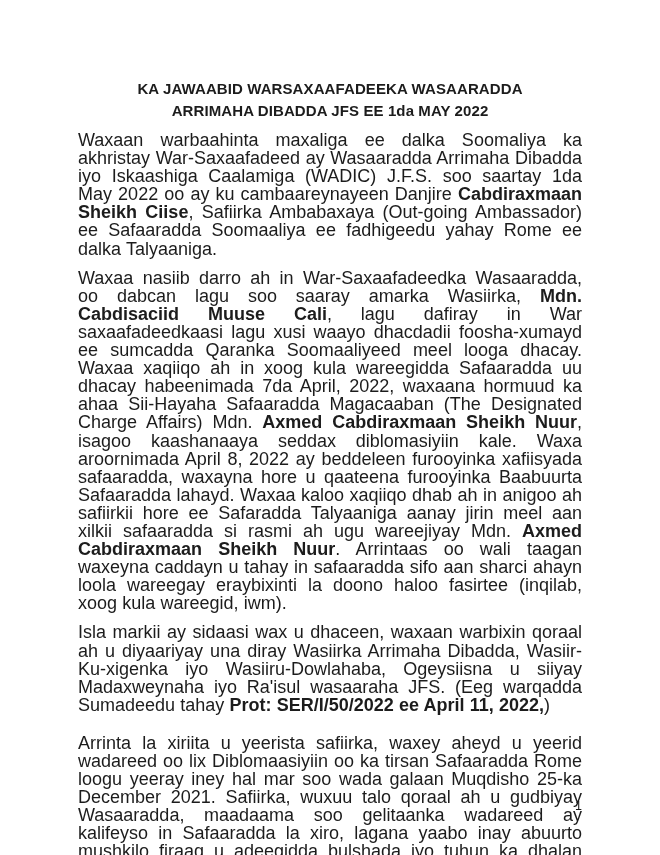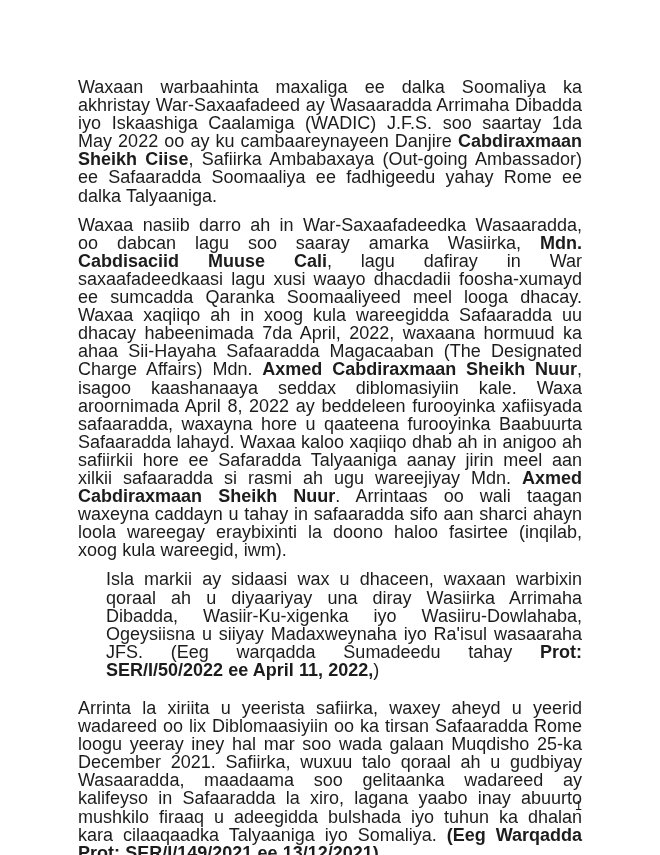--- a/index.html
+++ b/index.html
@@ -43,38 +43,41 @@
   .para {
     margin: 0 0 11px 0;
     font-size: 18px;
     line-height: 18.1px;
     text-align: justify;
     text-justify: inter-word;
     word-spacing: 0.2px;
   }
   .para:nth-child(3) {
     margin-bottom: 20px;
-    margin-left: 28px;
   }
   .para b {
     font-weight: bold;
   }
   .page-number {
     position: absolute;
     left: 575px;
     top: 799px;
     font-size: 12.5px;
     line-height: 15px;
   }
 </style>
 </head>
 <body>
 
 <div class="page">
   <div class="content">
+    <h1 class="title">
+      <span class="title-line">KA JAWAABID WARSAXAAFADEEKA WASAARADDA</span>
+      <span class="title-line">ARRIMAHA DIBADDA JFS EE 1da MAY 2022</span>
+    </h1>
     <div class="body-paragraphs">
         <p class="para"><span>Waxaan warbaahinta maxaliga ee dalka Soomaliya ka akhristay War-Saxaafadeed ay Wasaaradda Arrimaha Dibadda iyo Iskaashiga Caalamiga (WADIC) J.F.S. soo saartay 1da May 2022 oo ay ku cambaareynayeen Danjire </span><b>Cabdiraxmaan Sheikh Ciise</b><span>, Safiirka Ambabaxaya (Out-going Ambassador) ee Safaaradda Soomaaliya ee fadhigeedu yahay Rome ee dalka Talyaaniga.</span></p>
         <p class="para"><span>Waxaa nasiib darro ah in War-Saxaafadeedka Wasaaradda, oo dabcan lagu soo saaray amarka Wasiirka, </span><b>Mdn. Cabdisaciid Muuse Cali</b><span>, lagu dafiray in War saxaafadeedkaasi lagu xusi waayo dhacdadii foosha-xumayd ee sumcadda Qaranka Soomaaliyeed meel looga dhacay. Waxaa xaqiiqo ah in xoog kula wareegidda Safaaradda uu dhacay habeenimada 7da April, 2022, waxaana hormuud ka ahaa Sii-Hayaha Safaaradda Magacaaban (The Designated Charge Affairs) Mdn. </span><b>Axmed Cabdiraxmaan Sheikh Nuur</b><span>, isagoo kaashanaaya seddax diblomasiyiin kale. Waxa aroornimada April 8, 2022 ay beddeleen furooyinka xafiisyada safaaradda, waxayna hore u qaateena furooyinka Baabuurta Safaaradda lahayd. Waxaa kaloo xaqiiqo dhab ah in anigoo ah safiirkii hore ee Safaradda Talyaaniga aanay jirin meel aan xilkii safaaradda si rasmi ah ugu wareejiyay Mdn. </span><b>Axmed Cabdiraxmaan Sheikh Nuur</b><span>. Arrintaas oo wali taagan waxeyna caddayn u tahay in safaaradda sifo aan sharci ahayn loola wareegay eraybixinti la doono haloo fasirtee (inqilab, xoog kula wareegid, iwm).</span></p>
         <p class="para"><span>Isla markii ay sidaasi wax u dhaceen, waxaan warbixin qoraal ah u diyaariyay una diray Wasiirka Arrimaha Dibadda, Wasiir-Ku-xigenka iyo Wasiiru-Dowlahaba, Ogeysiisna u siiyay Madaxweynaha iyo Ra'isul wasaaraha JFS. (Eeg warqadda Sumadeedu tahay </span><b>Prot: SER/I/50/2022 ee April 11, 2022,</b><span>)</span></p>
         <p class="para"><span>Arrinta la xiriita u yeerista safiirka, waxey aheyd u yeerid wadareed oo lix Diblomaasiyiin oo ka tirsan Safaaradda Rome loogu yeeray iney hal mar soo wada galaan Muqdisho 25-ka December 2021. Safiirka, wuxuu talo qoraal ah u gudbiyay Wasaaradda, maadaama soo gelitaanka wadareed ay kalifeyso in Safaaradda la xiro, lagana yaabo inay abuurto mushkilo firaaq u adeegidda bulshada iyo tuhun ka dhalan kara cilaaqaadka Talyaaniga iyo Somaliya. </span><b>(Eeg Warqadda Prot: SER/I/149/2021 ee 13/12/2021).</b></p>
       </div>
   </div>
   <div class="page-number">1</div>
 </div>
 

